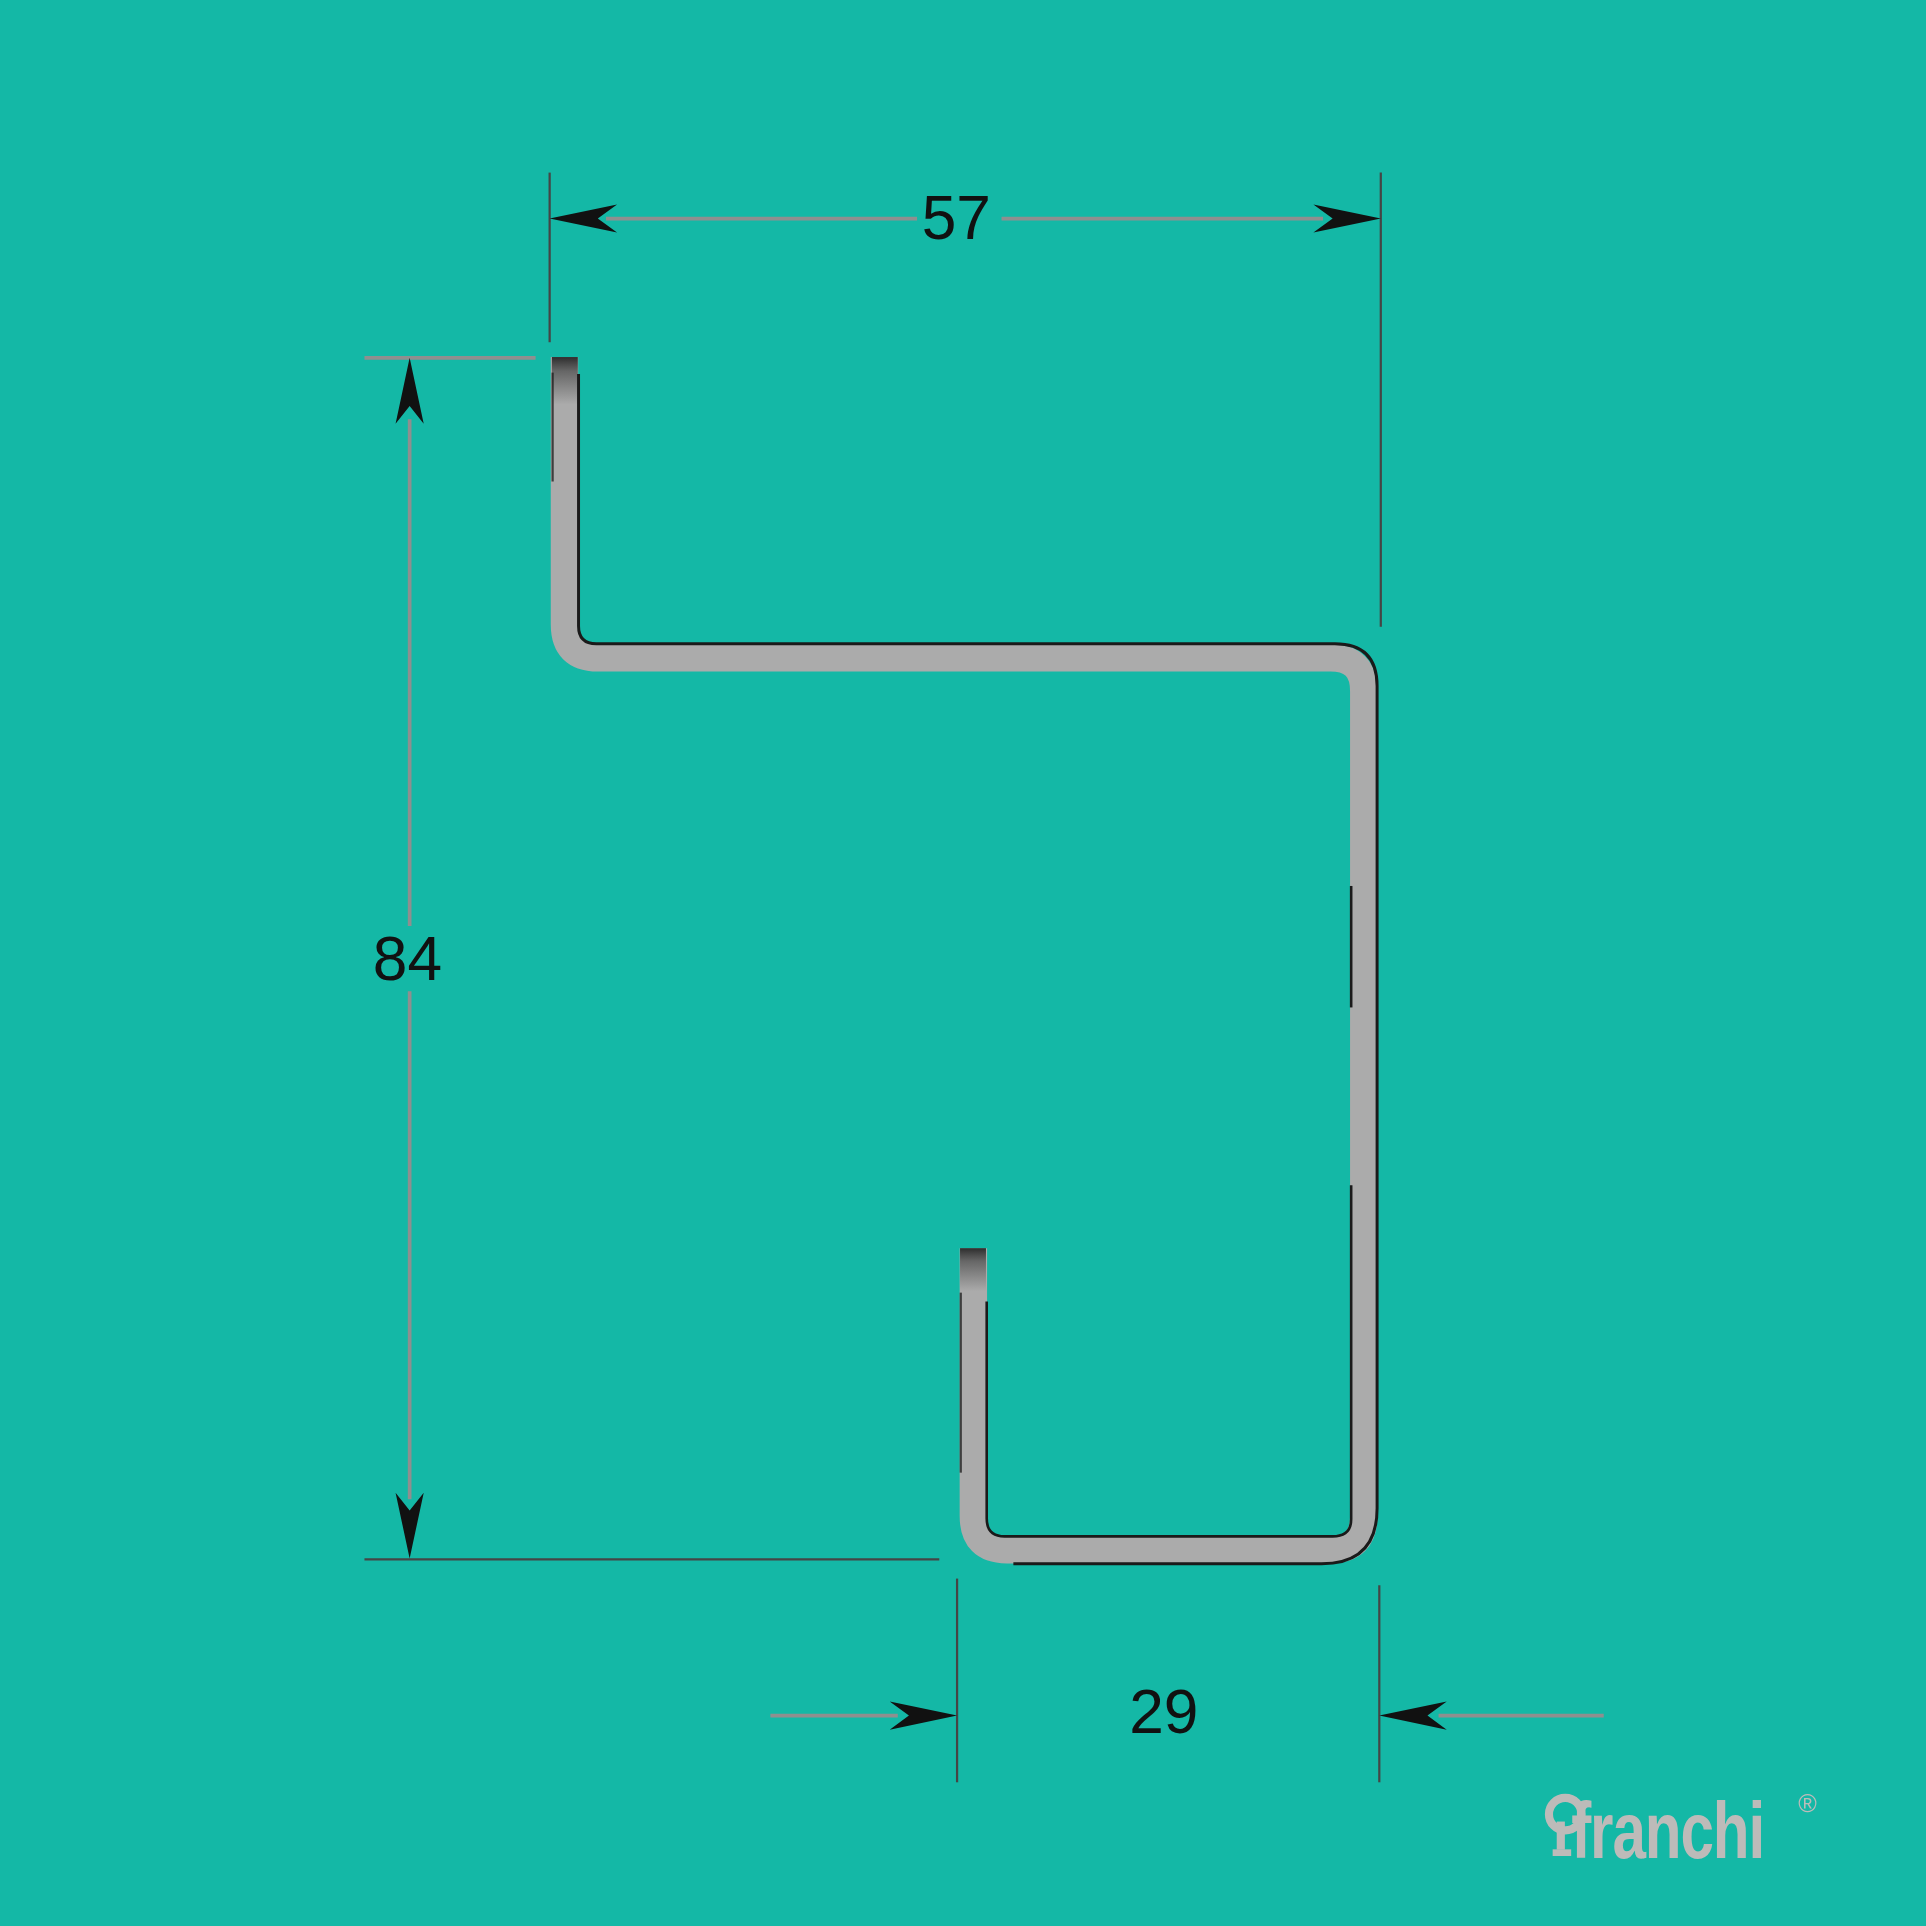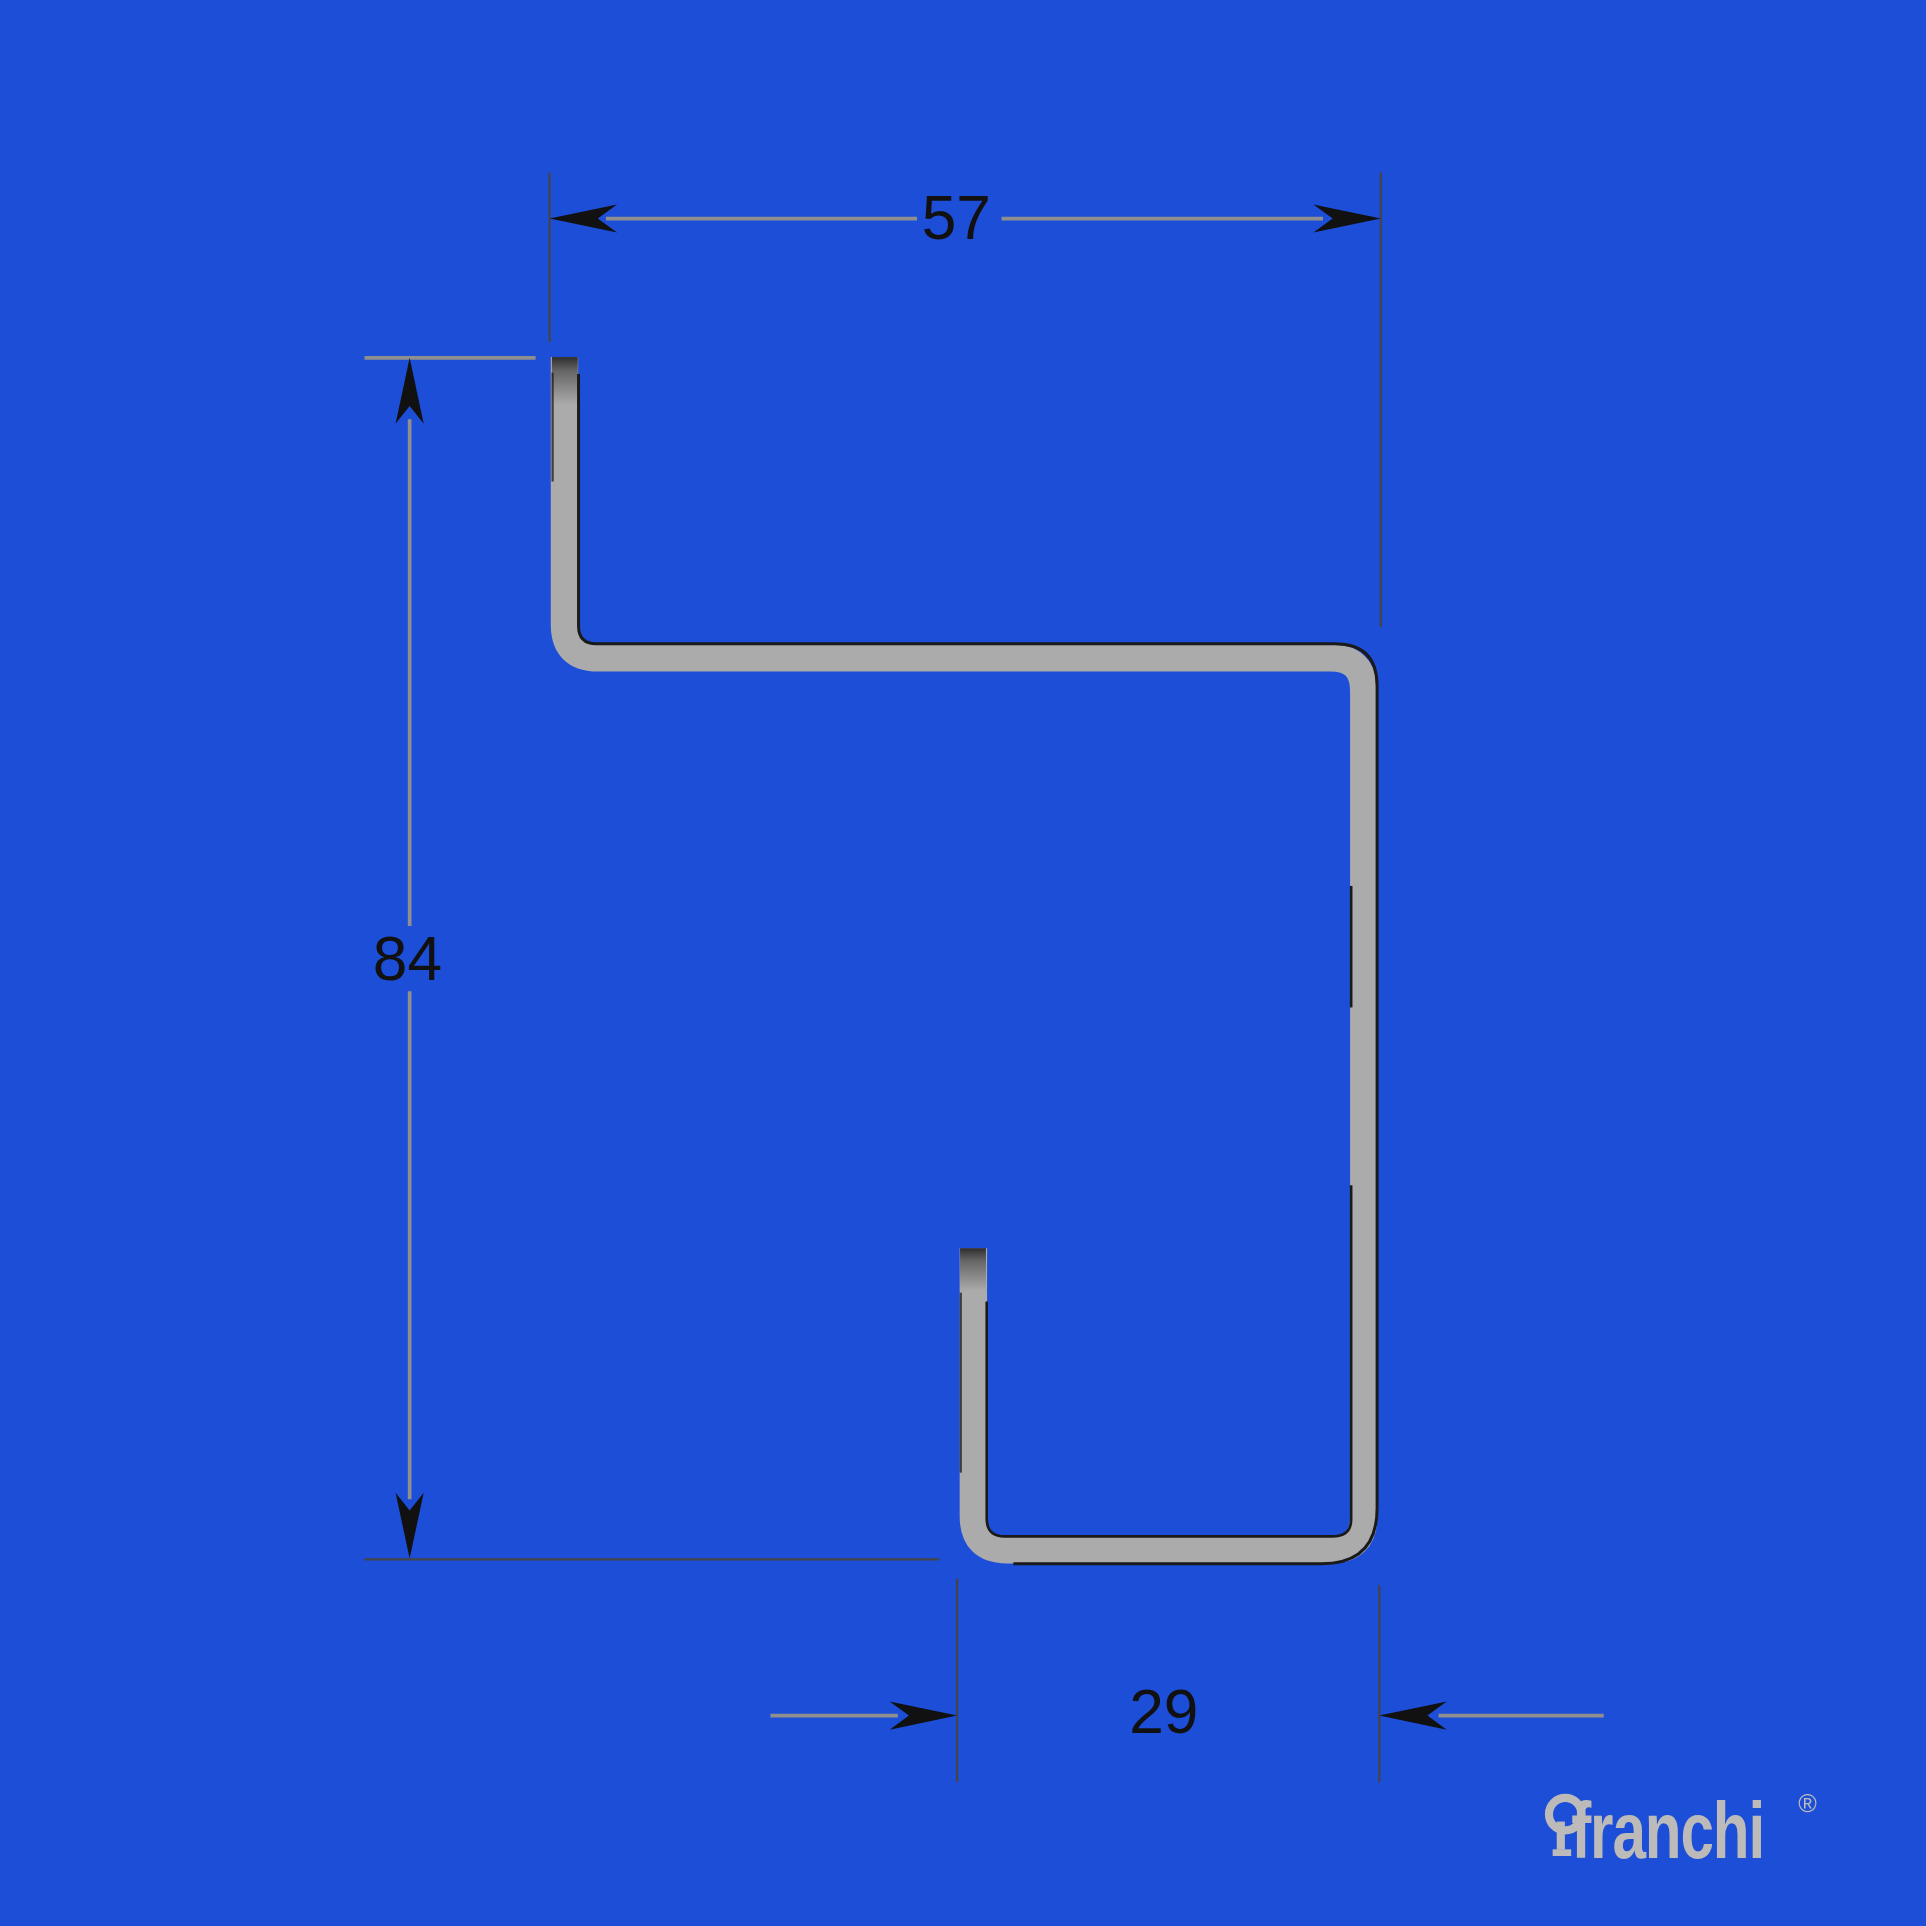--- a/index.html
+++ b/index.html
@@ -5,21 +5,21 @@
   html, body {
     margin: 0;
     padding: 0;
     background: #ffffff;
     font-family: "Liberation Sans", sans-serif;
   }
   .sheet {
     position: relative;
     width: 1926px;
     height: 1926px;
-    background: #1d4ed8;
+    background: #14b8a6;
     overflow: hidden;
   }
   svg { display: block; }
   text { font-family: "Liberation Sans", "DejaVu Sans", sans-serif; }
   .dim-label { font-size: 84px; }
   .logo-word { font-size: 107px; font-weight: bold; letter-spacing: -2px; }
   .reg-mark { font-size: 34px; }
 </style>
 </head>
 <body>

